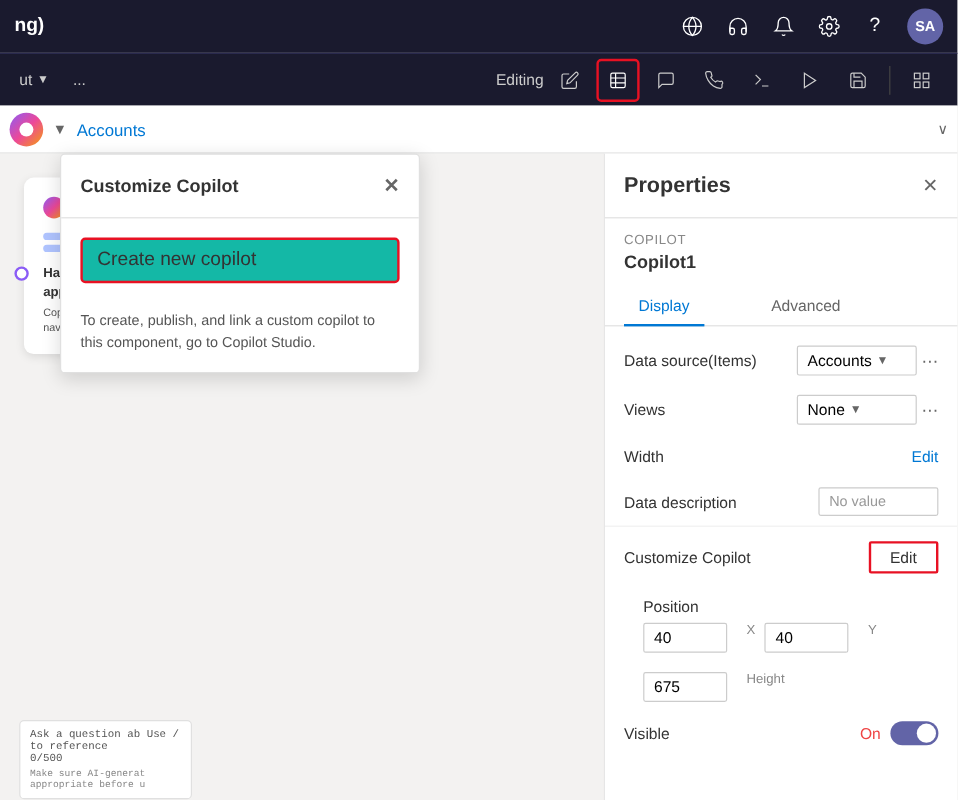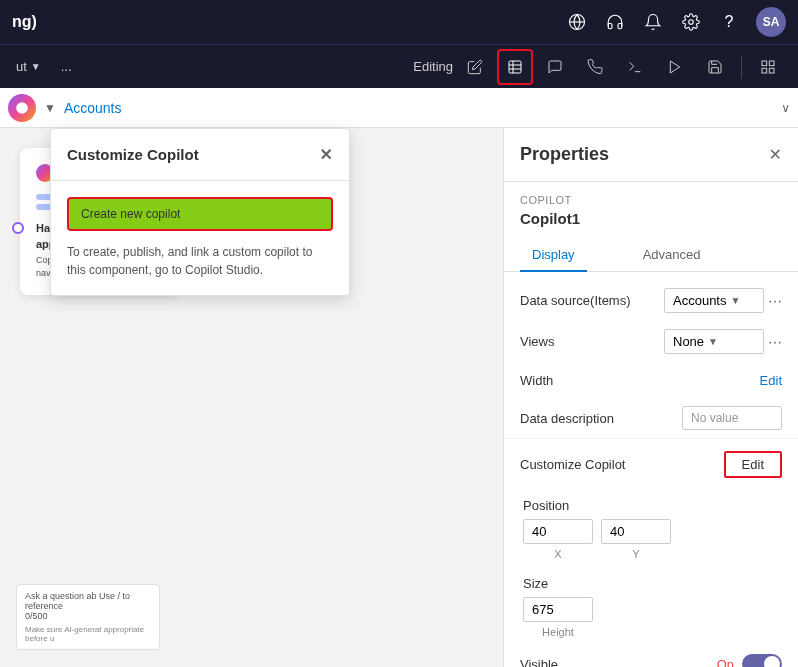--- a/index.html
+++ b/index.html
@@ -103,23 +103,23 @@
     .copilot-lines { margin-bottom: 12px; }
     .copilot-line {
       height: 6px; background: #b0c4ff; border-radius: 3px; margin-bottom: 4px;
     }
     .copilot-line-short { width: 60%; }
     .copilot-circle { position: absolute; left: -8px; top: 50%; width: 12px; height: 12px; background: white; border: 2px solid #8b5cf6; border-radius: 50%; }
     .copilot-text-section { font-size: 10px; color: #333; }
     .copilot-text-section .title { font-weight: 700; margin-bottom: 4px; font-size: 11px; }
     .copilot-text-section .body { color: #555; font-size: 9px; line-height: 1.4; }
     .bottom-input-area {
-      position: absolute; bottom: 17px; left: 16px;
+      position: absolute; bottom: 1px; left: 16px;
       background: white; border-radius: 4px; padding: 6px 8px;
-      font-size: 9px; color: #555; width: 144px; border: 1px solid #e0e0e0;
+      font-size: 9px; color: #555; width: 144px; border: 1px solid #e0e0e0; font-family: Liberation Mono, monospace;
     }
     .bottom-text { font-size: 8px; color: #888; margin-top: 4px; }
 
     
     .customize-dialog {
       position: absolute;
       top: 0; left: 50px;
       background: white;
       border: 1px solid #e0e0e0;
       border-radius: 4px;
@@ -131,27 +131,27 @@
       display: flex; align-items: center; justify-content: space-between;
       padding: 16px; border-bottom: 1px solid #e0e0e0;
       font-size: 15px; font-weight: 600; color: #333;
     }
     .dialog-close { cursor: pointer; color: #666; font-size: 16px; }
     .dialog-body { padding: 16px; }
     .create-copilot-btn {
       border: 2px solid #e81123;
       border-radius: 4px;
       padding: 8px 12px;
-      font-size: 12px;
+      font-size: 16px;
       color: #333;
       cursor: pointer;
-      background: #84cc16;
+      background: #14b8a6;
       width: 100%;
       text-align: left;
-      margin-bottom: 12px;
+      margin-bottom: 22px;
     }
     .dialog-description { font-size: 12px; color: #555; line-height: 1.5; }
 
     
     .properties-panel {
       width: 295px;
       background: white;
       border-left: 1px solid #e0e0e0;
       display: flex;
       flex-direction: column;
@@ -192,25 +192,25 @@
     .customize-row {
       display: flex; align-items: center; justify-content: space-between;
       padding: 12px 16px; border-top: 1px solid #f0f0f0;
     }
     .customize-row-label { font-size: 13px; color: #333; }
     .edit-btn-red {
       background: white; border: 2px solid #e81123; color: #333;
       padding: 4px 16px; border-radius: 2px; font-size: 13px; cursor: pointer;
     }
     .position-row {
-      padding: 8px 19px;
+      padding: 8px 32px;
     }
     .position-label { font-size: 13px; color: #333; margin-bottom: 6px; }
     .position-inputs { display: flex; gap: 8px; }
-    .pos-input-group { display: flex; flex-direction: column; gap: 4px; }
+    .pos-input-group { display: flex; flex-direction: row; gap: 16px; }
     .pos-input {
       border: 1px solid #ccc; border-radius: 2px; padding: 4px 8px;
       font-size: 13px; width: 70px; background: white;
     }
     .pos-input-label { font-size: 11px; color: #888; text-align: center; }
     .visible-row {
       display: flex; align-items: center; justify-content: space-between;
       padding: 8px 16px;
     }
     .toggle-container { display: flex; align-items: center; gap: 8px; }
@@ -436,21 +436,20 @@
             <div class="pos-input-label">X</div>
           </div>
           <div class="pos-input-group">
             <input class="pos-input" type="text" value="40" style="">
             <div class="pos-input-label">Y</div>
           </div>
         </div>
       </div>
 
       <div class="position-row">
-        <div class="position-label">Size</div>
         <div class="position-inputs">
           <div class="pos-input-group">
             <input class="pos-input" type="text" value="675" style="">
             <div class="pos-input-label">Height</div>
           </div>
         </div>
       </div>
 
       <div class="visible-row">
         <span class="props-row-label">Visible</span>

